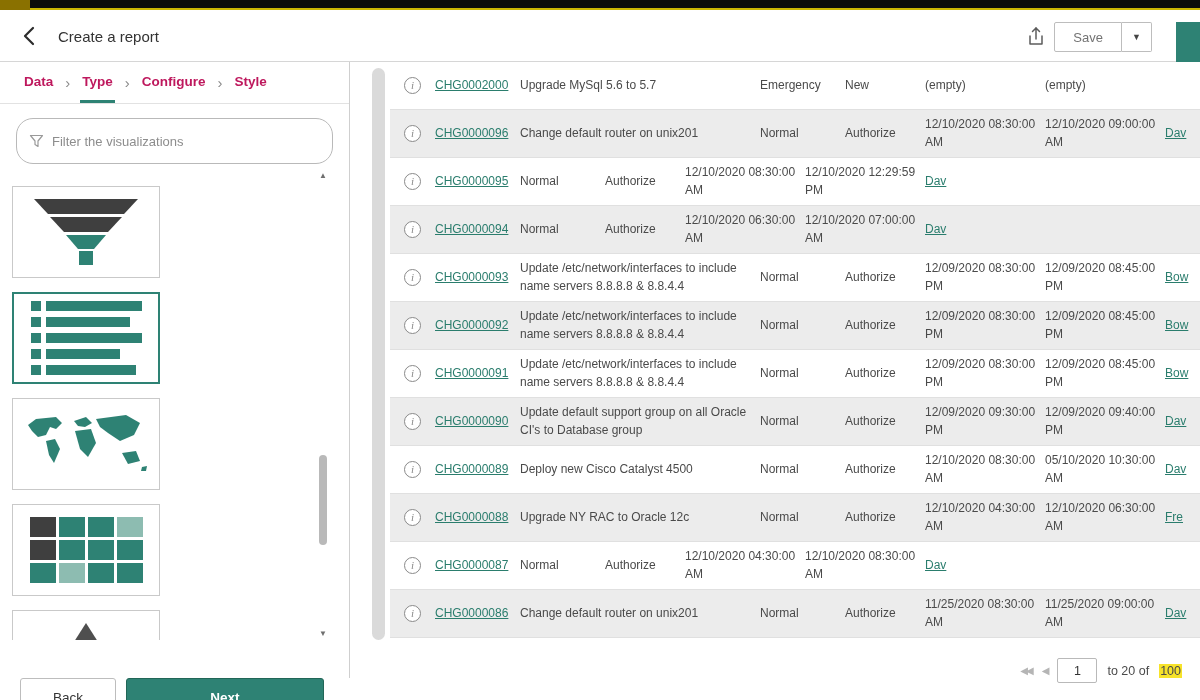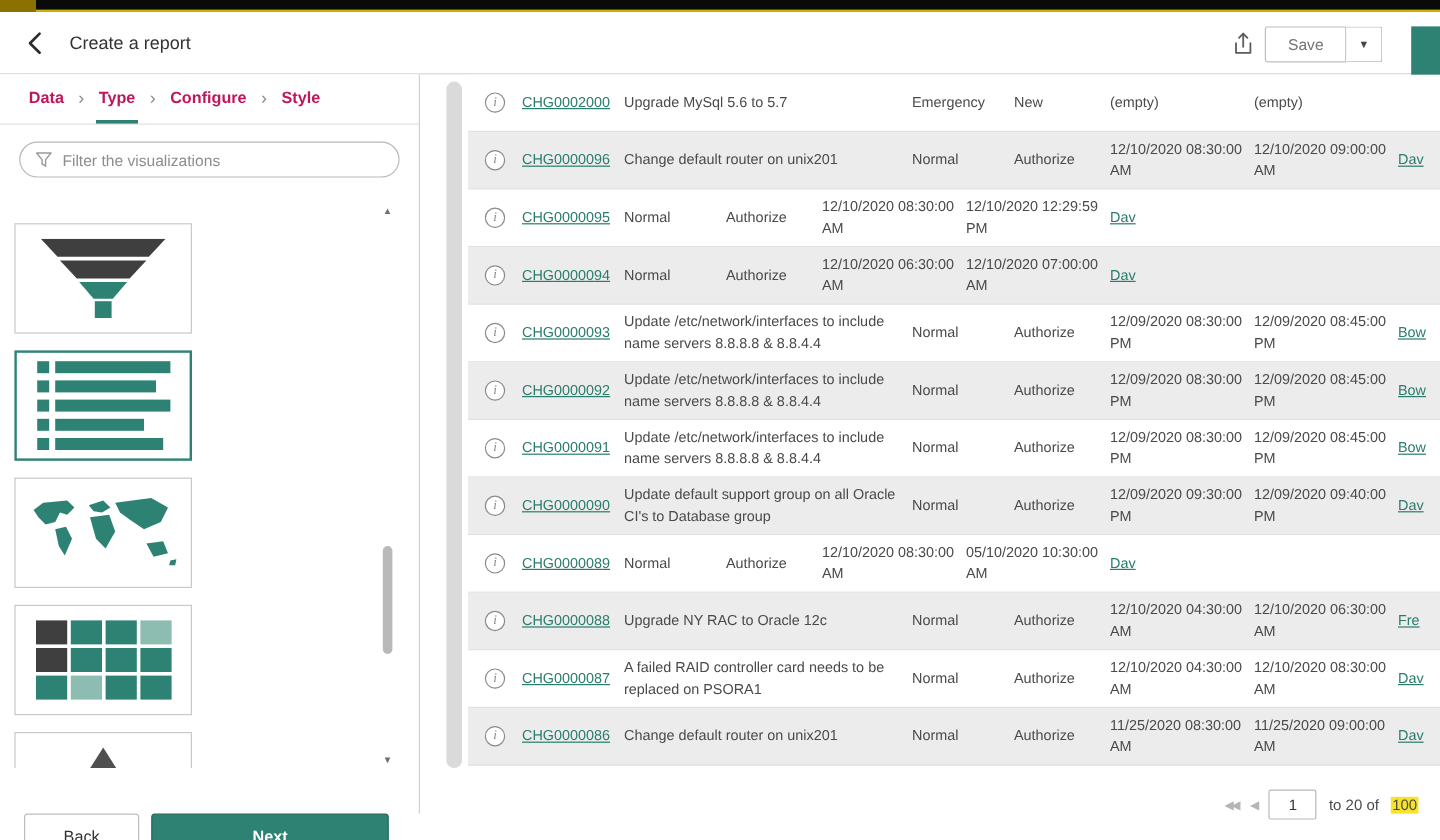--- a/index.html
+++ b/index.html
@@ -29,21 +29,21 @@
   .left-panel { position:absolute; left:0; top:62px; width:350px; height:638px; background:#fff;
     border-right:1px solid #cfcfcf; }
   .steps { height:42px; border-bottom:1px solid #e2e2e2; display:flex; align-items:stretch;
     padding-left:22px; }
   .step { display:flex; align-items:center; font-size:13.5px; color:#be185d; font-weight:600;
     padding:0 2px; cursor:pointer; border-bottom:3px solid transparent; }
   .step.active { border-bottom-color:#2e8274; }
   .step-sep { display:flex; align-items:center; color:#8a8a8a; font-size:15px; padding:0 10px; font-weight:400; }
 
   .filter-wrap { padding:14px 16px 8px 16px; }
-  .filter-box { display:flex; align-items:center; height:30px; border:1px solid #b9b9b9;
+  .filter-box { display:flex; align-items:center; height:46px; border:1px solid #b9b9b9;
     border-radius:17px; padding:0 12px; background:#fff; }
   .filter-box svg { flex:0 0 auto; margin-right:8px; }
   .filter-input { border:none; outline:none; flex:1; font-size:13px; font-family:inherit; color:#333; background:transparent; }
   .filter-input::placeholder { color:#8d8d8d; }
 
   .thumbs { position:absolute; left:0; top:104px; width:350px; height:474px; overflow:hidden; }
   .thumb-box { position:relative; width:148px; min-height:92px; height:92px; margin:0 0 14px 12px;
     border:1px solid #c9c9c9; background:#fff; display:flex; align-items:center; justify-content:center;
     cursor:pointer; }
   .thumb-box.selected { border:2px solid #2e8274; }
@@ -353,20 +353,21 @@
           <div class="cell c-start">12/09/2020 09:30:00 PM</div>
           <div class="cell c-end">12/09/2020 09:40:00 PM</div>
           <div class="cell c-asg"><a>Dav</a></div>
         </div>
 
         <div class="row">
           <div class="cell c-icon">
             <span class="info-icon">i</span>
           </div>
           <div class="cell c-num"><a>CHG0000089</a></div>
+          <div class="cell c-desc">Deploy new Cisco Catalyst 4500</div>
           <div class="cell c-pri">Normal</div>
           <div class="cell c-state">Authorize</div>
           <div class="cell c-start">12/10/2020 08:30:00 AM</div>
           <div class="cell c-end">05/10/2020 10:30:00 AM</div>
           <div class="cell c-asg"><a>Dav</a></div>
         </div>
 
         <div class="row">
           <div class="cell c-icon">
             <span class="info-icon">i</span>
@@ -378,21 +379,20 @@
           <div class="cell c-start">12/10/2020 04:30:00 AM</div>
           <div class="cell c-end">12/10/2020 06:30:00 AM</div>
           <div class="cell c-asg"><a>Fre</a></div>
         </div>
 
         <div class="row">
           <div class="cell c-icon">
             <span class="info-icon">i</span>
           </div>
           <div class="cell c-num"><a>CHG0000087</a></div>
-          <div class="cell c-desc">A failed RAID controller card needs to be replaced on PSORA1</div>
           <div class="cell c-pri">Normal</div>
           <div class="cell c-state">Authorize</div>
           <div class="cell c-start">12/10/2020 04:30:00 AM</div>
           <div class="cell c-end">12/10/2020 08:30:00 AM</div>
           <div class="cell c-asg"><a>Dav</a></div>
         </div>
 
         <div class="row">
           <div class="cell c-icon">
             <span class="info-icon">i</span>

